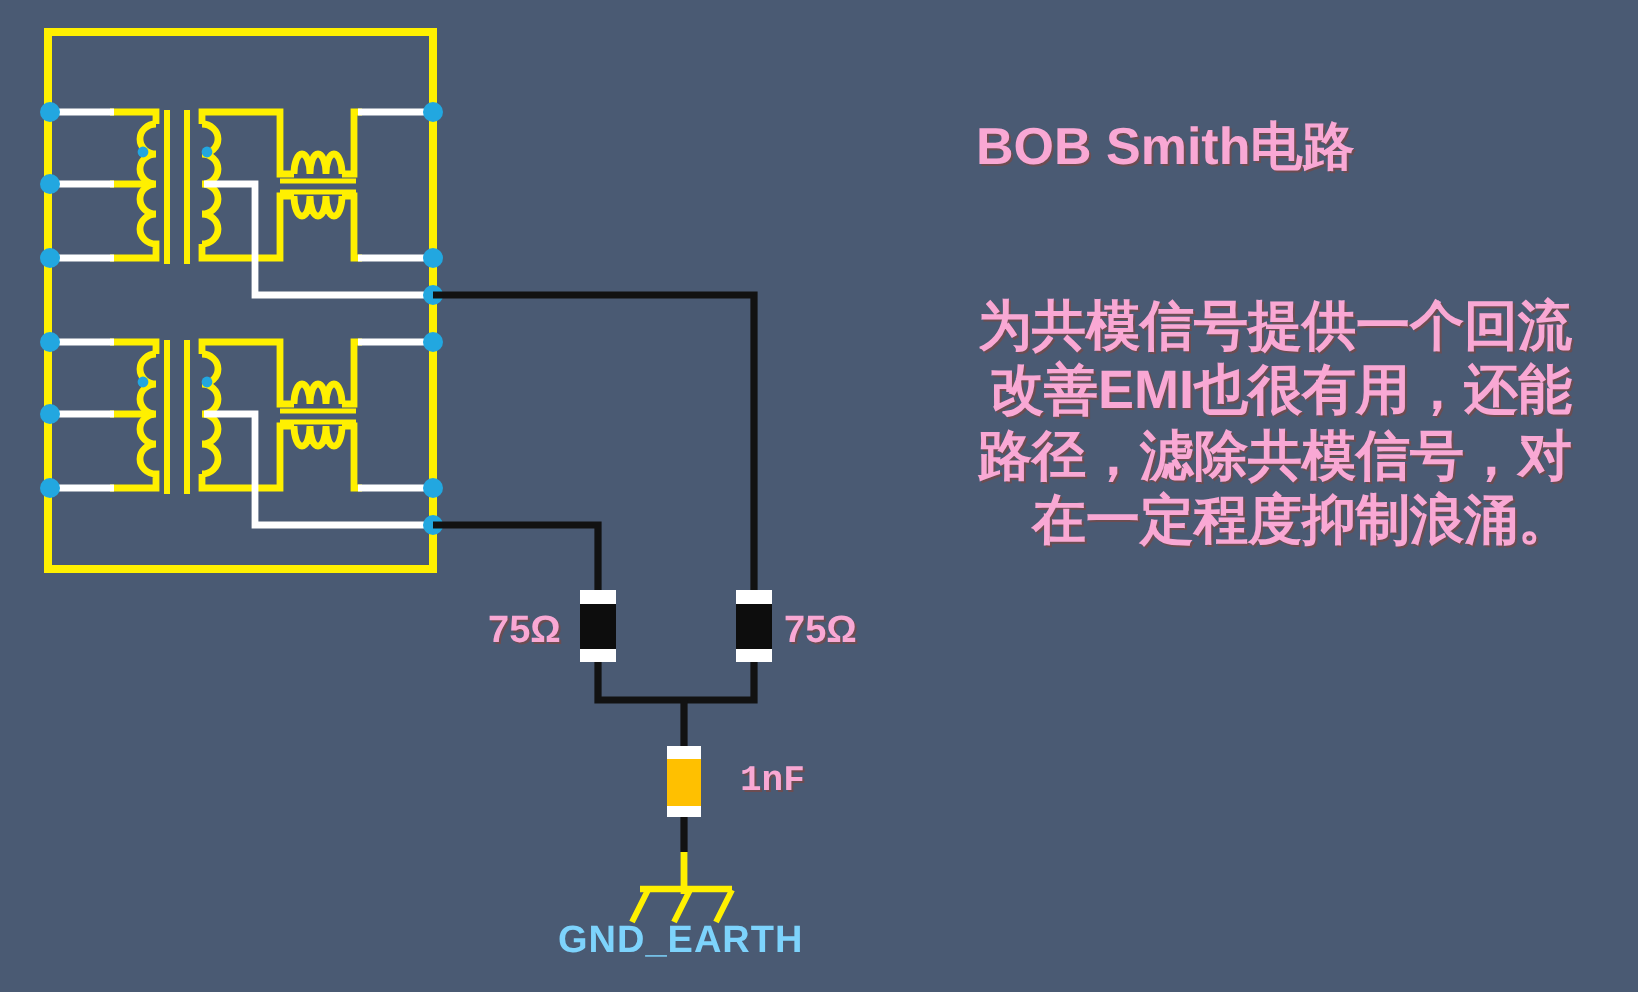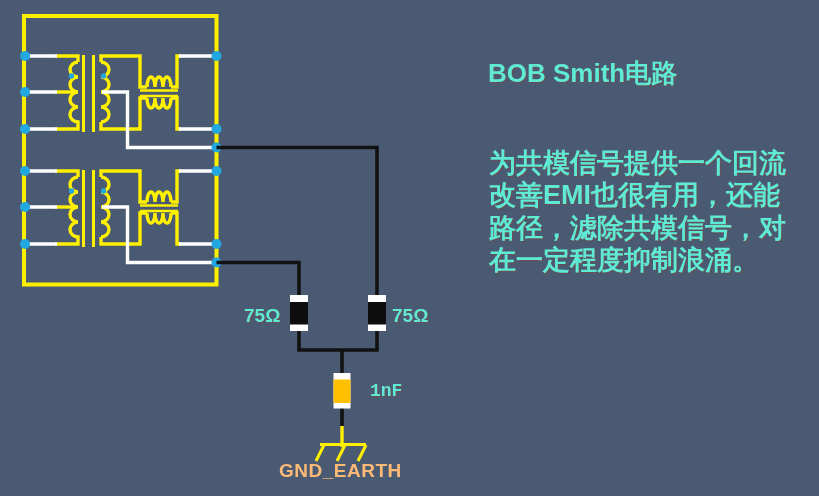--- a/index.html
+++ b/index.html
@@ -5,24 +5,24 @@
   html,body{margin:0;padding:0;background:#333;}
   .stage{
     position:relative;width:819px;height:496px;overflow:hidden;
     background:#4A5A73;
     font-family:"Liberation Sans","DejaVu Sans",sans-serif;
   }
   .stage svg{position:absolute;left:0;top:0;}
   .lbl{
     position:absolute;font-weight:bold;white-space:nowrap;line-height:1;
   }
-  .yellow{color:#5eead4;text-shadow:1px 1px 0 rgba(150,60,40,.45);}
-  .white{color:#fdba74;}
+  .yellow{color:#f9a8d4;text-shadow:1px 1px 0 rgba(150,60,40,.45);}
+  .white{color:#7dd3fc;}
   .title{left:488px;top:60px;font-size:26px;}
-  .para{left:489px;top:147px;font-size:27px;}
+  .para{left:489px;top:147px;font-size:27px;text-align:right;}
   .para div{line-height:32.4px;white-space:nowrap;}
   .r-left{left:244px;top:306px;font-size:19px;}
   .r-right{left:392px;top:306px;font-size:19px;}
   .cap-lbl{left:370px;top:382px;font-size:18px;font-family:Liberation Mono, monospace;}
   .gnd-lbl{left:279px;top:461px;font-size:19px;letter-spacing:.5px;}
 </style>
 </head>
 <body>
 
 <div class="stage">

